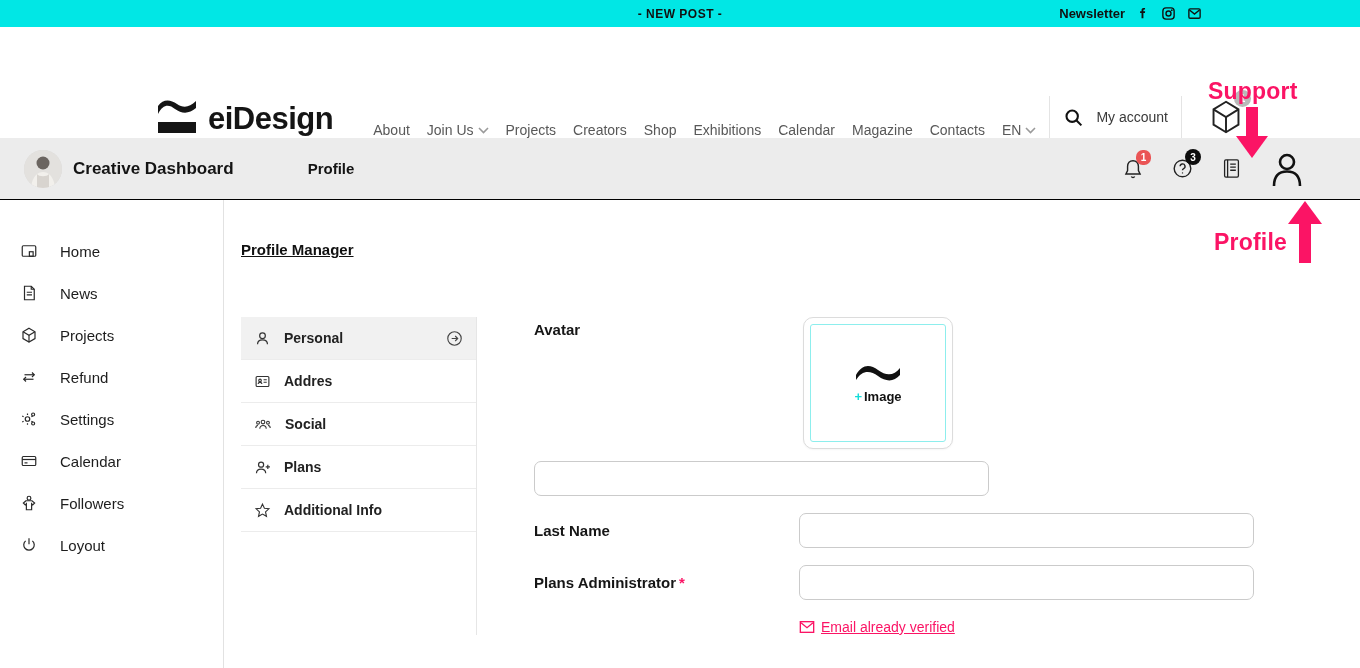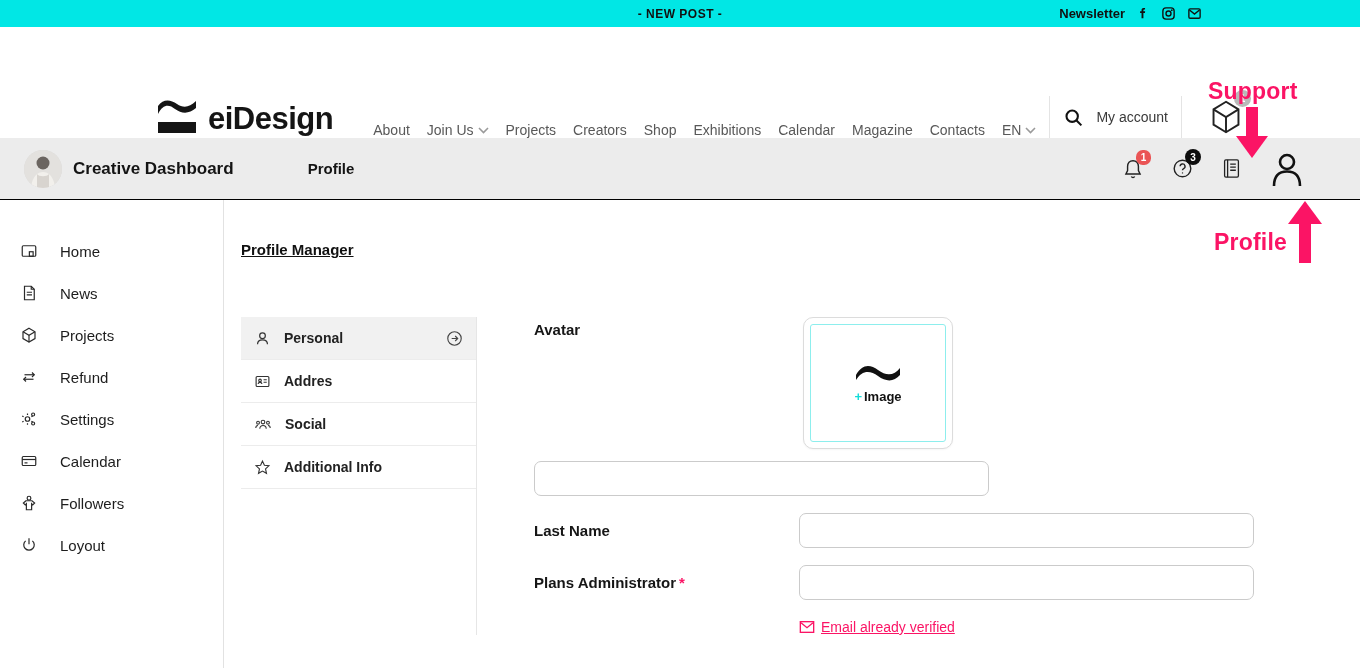--- a/index.html
+++ b/index.html
@@ -307,20 +307,28 @@
               <circle cx="12" cy="8.5" r="2.6"></circle>
               <path d="M7.5 18 C7.5 14.8 9.5 13.5 12 13.5 C14.5 13.5 16.5 14.8 16.5 18"></path>
               <circle cx="5" cy="9.5" r="2"></circle>
               <path d="M1.8 17 C1.8 14.5 3.2 13.5 5 13.5"></path>
               <circle cx="19" cy="9.5" r="2"></circle>
               <path d="M22.2 17 C22.2 14.5 20.8 13.5 19 13.5"></path>
             </svg>
           <span>Social</span>
         </div>
         <div class="tab">
+          <svg width="17" height="17" viewBox="0 0 24 24" fill="none" stroke="#333" stroke-width="1.7">
+              <circle cx="10" cy="8" r="3.6"></circle>
+              <path d="M3.5 20 C3.5 15.8 6.3 14.2 10 14.2 C13.7 14.2 16.5 15.8 16.5 20"></path>
+              <path d="M19.5 8 V14 M16.5 11 H22.5"></path>
+            </svg>
+          <span>Plans</span>
+        </div>
+        <div class="tab">
           <svg width="17" height="17" viewBox="0 0 24 24" fill="none" stroke="#333" stroke-width="1.6">
               <path d="M12 3 L14.7 8.9 L21 9.6 L16.3 13.9 L17.6 20.2 L12 17 L6.4 20.2 L7.7 13.9 L3 9.6 L9.3 8.9 Z"></path>
             </svg>
           <span>Additional Info</span>
         </div>
       </div>
 
       <div class="form-col">
         <div class="form-row avatar-row">
           <div class="form-label">Avatar</div>

